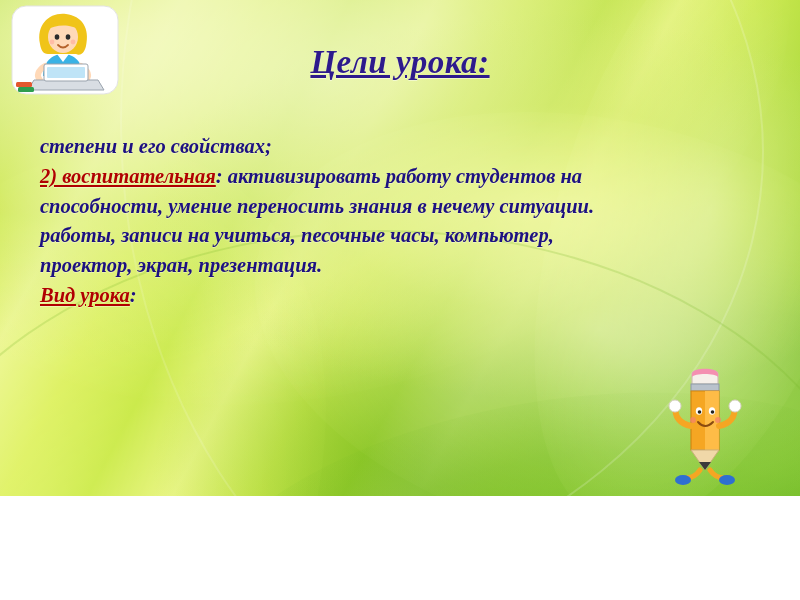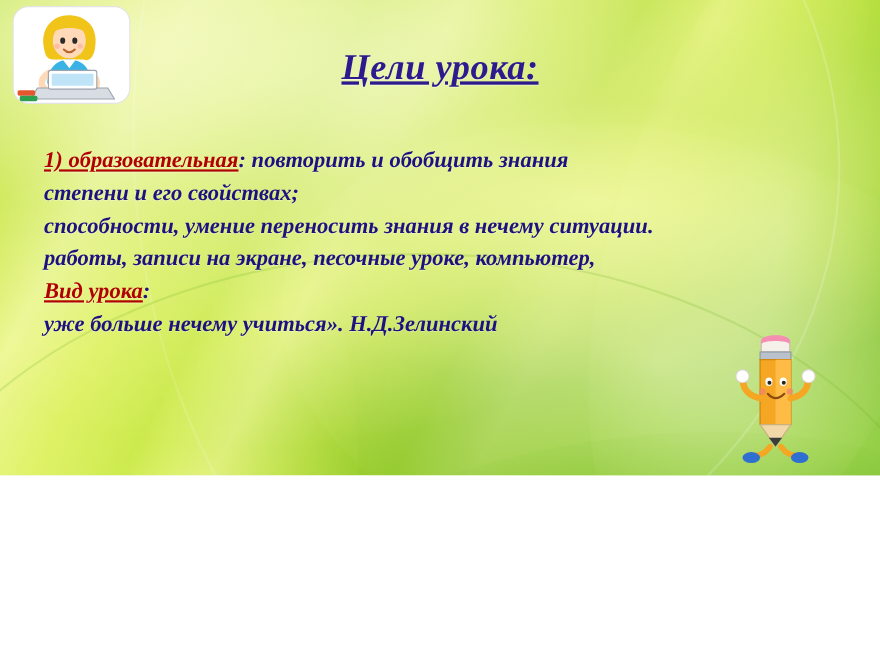--- a/index.html
+++ b/index.html
@@ -9,21 +9,21 @@
   body {
     width: 800px;
     height: 600px;
     overflow: hidden;
     font-family: "Liberation Serif", serif;
   }
 
   .slide {
     position: relative;
     width: 800px;
-    height: 432px;
+    height: 496px;
     overflow: hidden;
     background:
       radial-gradient(ellipse 70% 55% at 68% 42%, rgba(226,240,120,0.95) 0%, rgba(196,226,74,0.55) 38%, rgba(150,205,40,0.0) 70%),
       radial-gradient(ellipse 120% 90% at 12% 8%, rgba(240,248,180,0.85) 0%, rgba(190,224,90,0.35) 40%, rgba(120,190,40,0.0) 72%),
       radial-gradient(ellipse 95% 70% at 95% 95%, rgba(120,195,40,0.9) 0%, rgba(90,170,30,0.55) 45%, rgba(70,150,25,0.0) 80%),
       linear-gradient(118deg,
         #a8d62a 0%,
         #c9e53d 9%,
         #eaf58e 17%,
         #d5ec55 25%,
@@ -220,21 +220,21 @@
       <path d="M52 104 C56 110 62 112 66 112" stroke="#f5a623" stroke-width="5" fill="none" stroke-linecap="round"></path>
 
       <ellipse cx="25" cy="114" rx="8" ry="5" fill="#2f6fd0"></ellipse>
       <ellipse cx="69" cy="114" rx="8" ry="5" fill="#2f6fd0"></ellipse>
     </svg>
   </div>
 
   <div class="title">Цели урока:</div>
 
   <div class="body-text">
-    <p><span class="red u">1) образовательная</span><span>: повторить и обобщить знания</span></p>
     <p><span>степени и его свойствах;</span></p>
+    <p><span class="red u">2) воспитательная</span><span>: активизировать работу студентов на</span></p>
     <p><span>способности, умение переносить знания в нечему ситуации.</span></p>
-    <p><span>работы, записи на экране, песочные уроке, компьютер,</span></p>
+    <p><span>работы, записи на учиться, песочные часы, компьютер,</span></p>
+    <p><span>проектор, экран,  презентация.</span></p>
     <p><span class="red u">Вид урока</span><span>:</span></p>
-    <p><span>уже больше нечему учиться».  Н.Д.Зелинский</span></p>
   </div>
 
 </div>
 
 </body></html>

